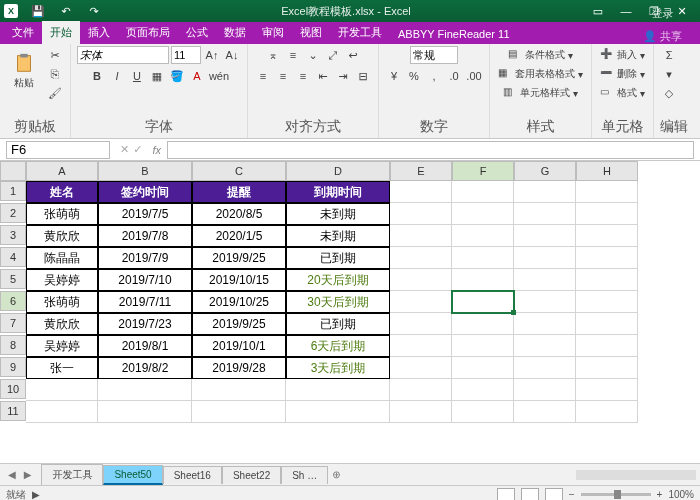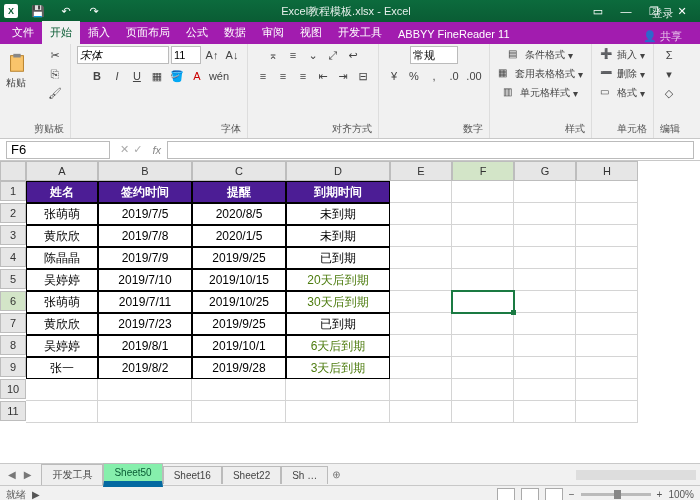--- a/index.html
+++ b/index.html
@@ -12,25 +12,25 @@
 
 .tabs { background: #a21caf; height: 22px; display: flex; align-items: flex-end; padding-left: 4px; color: #fff; font-size: 11px; }
 .tabs .tab { padding: 4px 8px; cursor: pointer; }
 .tabs .tab.active { background: #f1f1f1; color: #0a5c34; }
 .tabs .right { margin-left: auto; display: flex; align-items: center; gap: 8px; padding-right: 8px; flex-direction: column; }
 .tabs .right span { opacity: .85; }
 
 .ribbon { background: #f1f1f1; height: 95px; display: flex; border-bottom: 1px solid #c8c8c8; }
 .group { border-right: 1px solid #ddd; padding: 2px 6px 0 6px; display: flex; flex-direction: column; }
 .group .body { flex: 1; display: flex; gap: 4px; align-items: flex-start; }
-.group .label { text-align: right; font-size: 10px; color: #555; padding: 2px 0; }
+.group .label { text-align: center; font-size: 14px; color: #555; padding: 2px 0; }
 .col { display: flex; flex-direction: column; gap: 1px; align-items: center; }
 .rowbtns { display: flex; gap: 2px; align-items: center; }
 .ribbtn { min-width: 18px; height: 18px; border: 1px solid transparent; display: inline-flex; align-items: center; justify-content: center; font-size: 11px; color: #444; }
-.bigbtn { width: 36px; height: 50px; display: flex; flex-direction: column; align-items: flex-start; justify-content: center; font-size: 10px; color: #444; gap: 2px; }
+.bigbtn { width: 36px; height: 50px; display: flex; flex-direction: column; align-items: center; justify-content: center; font-size: 10px; color: #444; gap: 2px; }
 .bigbtn .icn { width: 22px; height: 22px; }
 .sel { height: 18px; font-size: 11px; border: 1px solid #bbb; background: #fff; padding: 0 2px; }
 .menuitem { display: flex; align-items: center; gap: 3px; font-size: 10px; color: #444; height: 18px; padding: 0 2px; white-space: nowrap; }
 .menuitem .icn { width: 14px; height: 14px; display: inline-block; }
 
 .fbar { height: 22px; border-bottom: 1px solid #c8c8c8; display: flex; align-items: center; background: #fff; }
 .namebox { width: 104px; height: 18px; border: 1px solid #bbb; margin: 0 6px; padding: 0 4px; font-size: 13px; display: flex; align-items: center; }
 .fx { color: #888; padding: 0 6px; font-style: italic; }
 .fbar .btns { display: flex; gap: 4px; color: #aaa; padding: 0 4px; }
 
@@ -42,21 +42,21 @@
 .th { background: #4c1d95; color: #fff; font-weight: bold; border: 1px solid #000; }
 .td { background: #fff; border: 1px solid #000; }
 .red { color: #4d7c0f; }
 .empty { background: #fff; }
 .activecell { outline: 2px solid #1a7a42; outline-offset: -1px; position: relative; }
 .activecell::after { content: ""; position: absolute; right: -3px; bottom: -3px; width: 5px; height: 5px; background: #1a7a42; }
 
 .sheettabs { height: 22px; background: #f1f1f1; border-top: 1px solid #c8c8c8; display: flex; align-items: center; padding: 0 4px; gap: 0; font-size: 10px; }
 .sheettabs .nav { color: #777; padding: 0 4px; }
 .sheet { padding: 3px 10px; border: 1px solid #bbb; border-bottom: none; background: #eee; color: #444; }
-.sheet.active { background: #86efac; color: #0a5c34; border-bottom: 6px solid #0369a1; }
+.sheet.active { background: #7dd3fc; color: #0a5c34; border-bottom: 2px solid #0369a1; }
 .sheettabs .rest { margin-left: auto; display: flex; align-items: center; gap: 2px; }
 
 .status { height: 18px; background: #f1f1f1; border-top: 1px solid #c8c8c8; display: flex; align-items: center; font-size: 10px; color: #555; padding: 0 6px; }
 .status .zoom { margin-left: auto; display: flex; align-items: center; gap: 6px; }
 .status .viewbtn { width: 18px; height: 14px; border: 1px solid #aaa; background: #fff; display: inline-block; }
 .slider { width: 70px; height: 3px; background: #bbb; position: relative; }
 .slider .thumb { position: absolute; top: -3px; left: 33px; width: 7px; height: 9px; background: #888; }
 
 svg { display: block; }
 </style>

